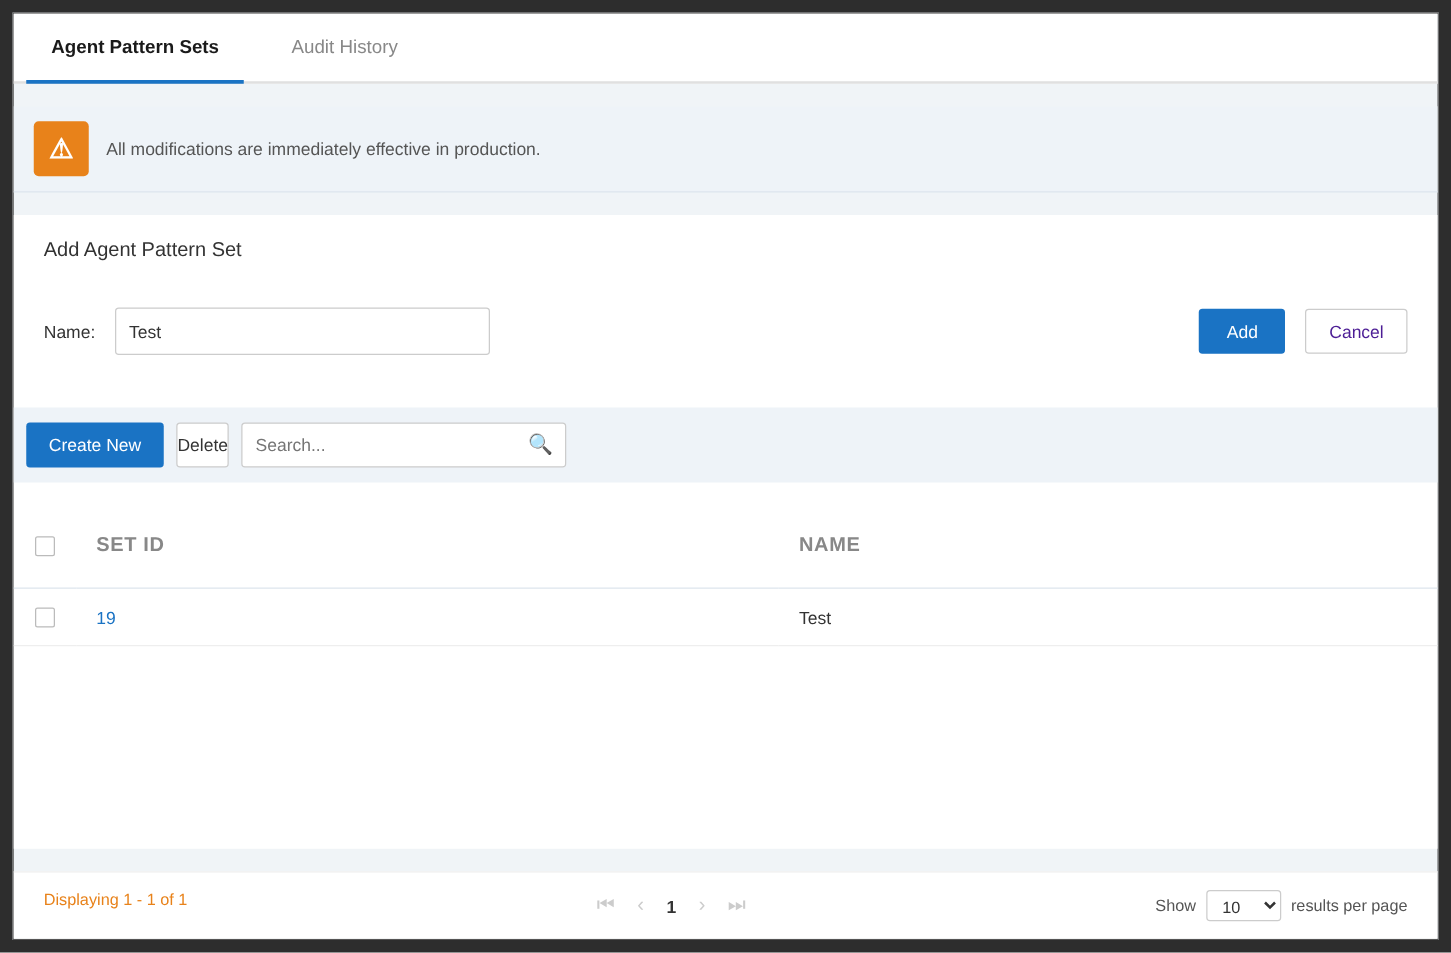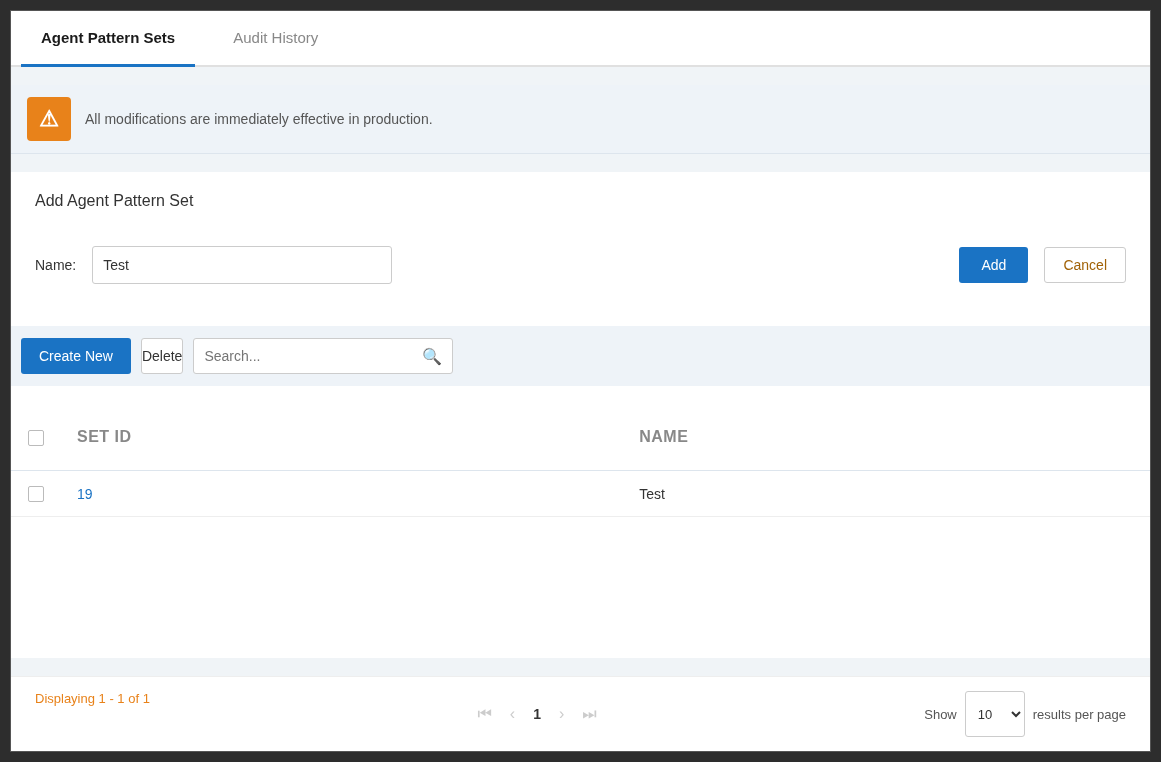--- a/index.html
+++ b/index.html
@@ -111,21 +111,21 @@
       color: white;
       border: none;
       border-radius: 3px;
       padding: 8px 22px;
       font-size: 14px;
       cursor: pointer;
       height: 36px;
     }
     .btn-cancel {
       background: white;
-      color: #a16207;
+      color: #4c1d95;
       border: 1px solid #ccc;
       border-radius: 3px;
       padding: 8px 18px;
       font-size: 14px;
       cursor: pointer;
       height: 36px;
     }
     
     .toolbar {
       display: flex;
@@ -277,21 +277,21 @@
       color: #555;
     }
     .per-page-select {
       border: 1px solid #ccc;
       border-radius: 3px;
       padding: 4px 8px;
       font-size: 13px;
       color: #333;
       background: white;
       cursor: pointer;
-      height: 46px;
+      height: 25px;
     }
   </style>
 </head>
 <body>
 
 <div class="app-container">
 
   <div class="tabs">
     <div class="tab active">
       <span>Agent Pattern Sets</span>

